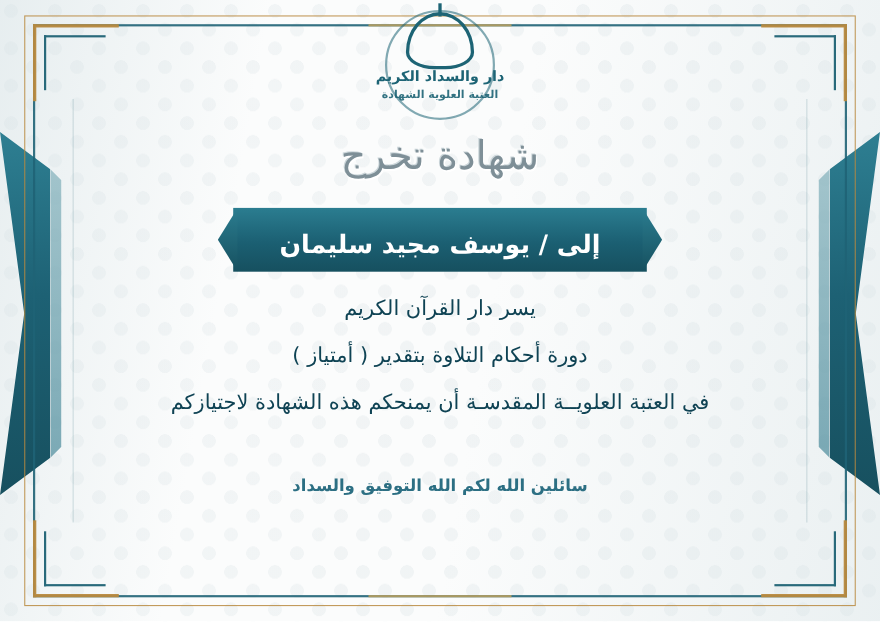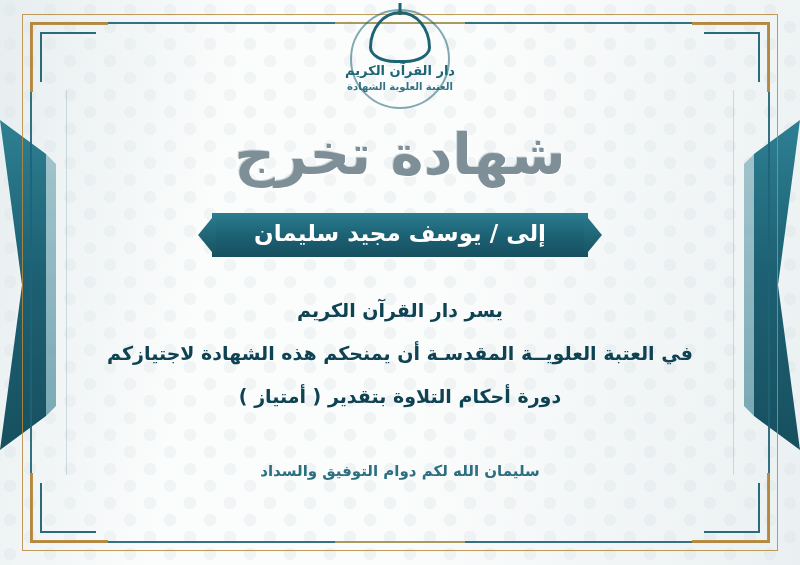--- a/index.html
+++ b/index.html
@@ -161,52 +161,52 @@
   .content {
     position: absolute;
     left: 90px;
     right: 90px;
     top: 108px;
     text-align: center;
     color: #134a59;
   }
   .cert-title {
     font-family: "DejaVu Sans", sans-serif;
-    font-size: 56px;
-    font-weight: bold;
+    font-size: 36px;
+    font-weight: normal;
     letter-spacing: 1px;
     color: #7e8f97;
     text-shadow: 1px 1px 0 #ffffff, -1px -1px 0 #cdd7db;
     margin: 14px 0 26px 0;
   }
   .name-plate {
     display: inline-block;
     background: linear-gradient(180deg, #2b7d90 0%, #1b5f72 55%, #16505f 100%);
     color: #ffffff;
     font-size: 23px;
     font-weight: bold;
-    padding: 7px 42px 11px 42px;
+    padding: 21px 42px 11px 42px;
     position: relative;
   }
   .name-plate::before,
   .name-plate::after {
     content: "";
     position: absolute;
     top: 0; bottom: 0;
     width: 18px;
     background: linear-gradient(180deg, #2b7d90, #16505f);
   }
   .name-plate::before { left: -14px;  clip-path: polygon(100% 0, 100% 100%, 0 50%); }
   .name-plate::after  { right: -14px; clip-path: polygon(0 0, 0 100%, 100% 50%); }
 
   .body-text {
-    margin-top: 34px;
+    margin-top: 14px;
     color: #0f4354;
     font-size: 19px;
-    font-weight: bold;
+    font-weight: normal;
     line-height: 2.05;
   }
   .body-text .line { margin: 0 0 4px 0; }
   .body-line-1 { font-size: 19px; }
   .grade { }
   .closing {
     margin-top: 46px;
     font-size: 15px;
     font-weight: bold;
     color: #2c6f83;
@@ -267,33 +267,33 @@
   </div>
 
   <div class="frame-notch notch-top"></div>
   <div class="frame-notch notch-bottom"></div>
 
   <div class="emblem-wrap">
     <div class="emblem">
       <span class="ring"></span>
       <span class="finial"></span>
       <span class="dome"></span>
-      <span class="script">دار القرآن الكريم</span>
+      <span class="script">دار والسداد الكريم</span>
       <span class="script small">العتبة العلوية الشهادة</span>
     </div>
   </div>
 
   <div class="content">
 
     <div class="cert-title">شهادة تخرج</div>
 
     <div class="name-plate">إلى / يوسف مجيد سليمان</div>
 
     <div class="body-text">
       <div class="line body-line-1">يسر دار القرآن الكريم</div>
+      <div class="line grade">دورة أحكام التلاوة بتقدير ( أمتياز )</div>
       <div class="line">في العتبة العلويــة المقدسـة أن يمنحكم هذه الشهادة لاجتيازكم</div>
-      <div class="line grade">دورة أحكام التلاوة بتقدير ( أمتياز )</div>
     </div>
 
-    <div class="closing">سليمان الله لكم دوام التوفيق والسداد</div>
+    <div class="closing">سائلين الله لكم الله التوفيق والسداد</div>
 
   </div>
 </div>
 
 </body></html>

